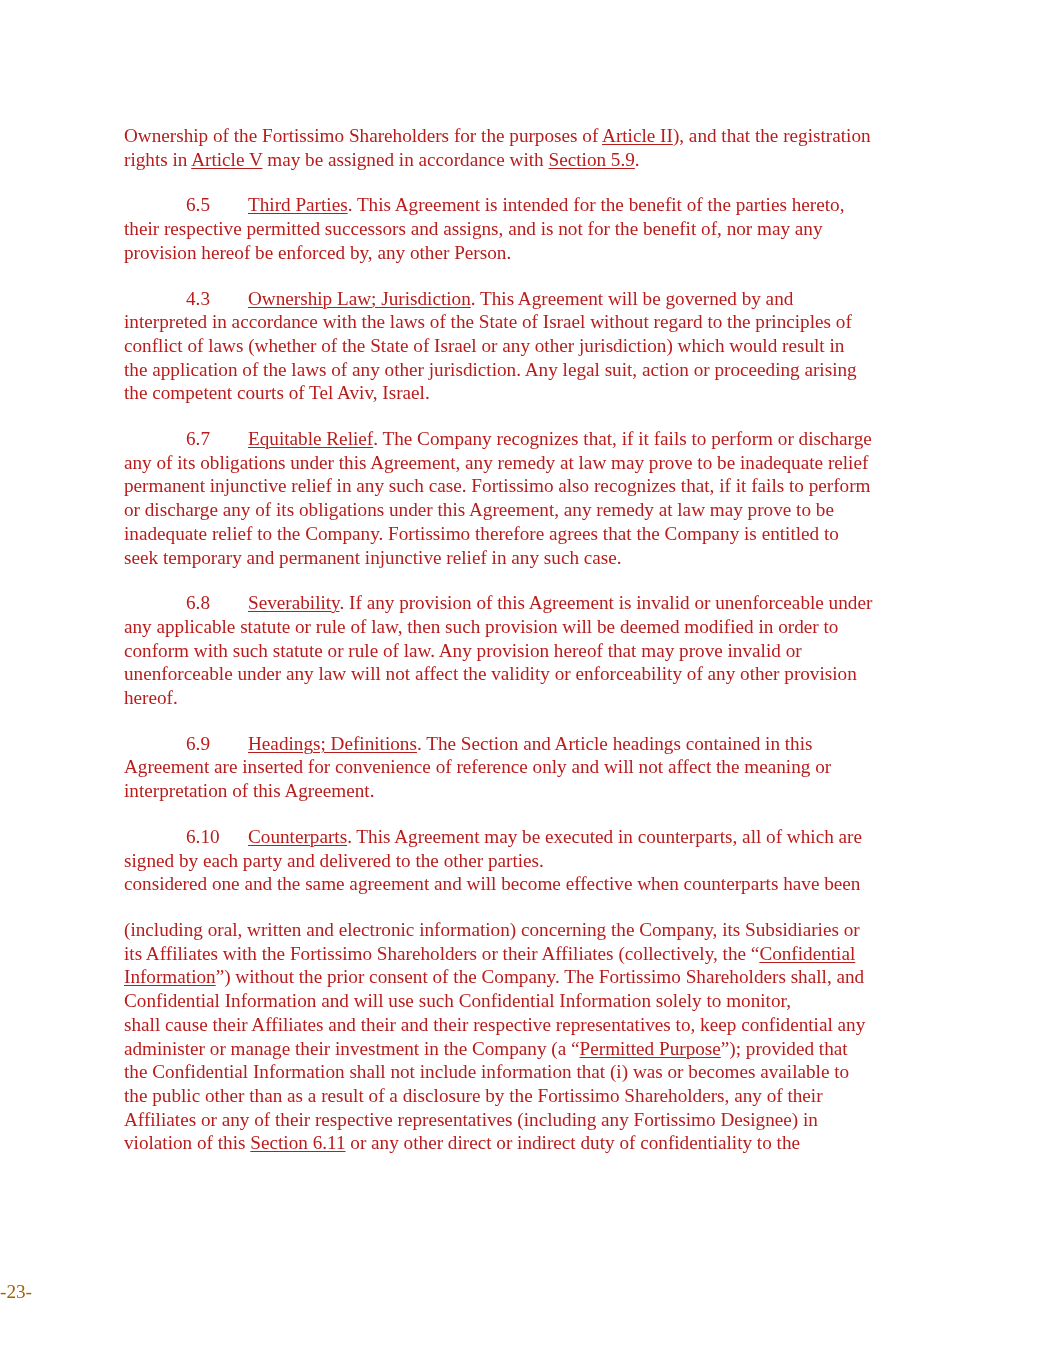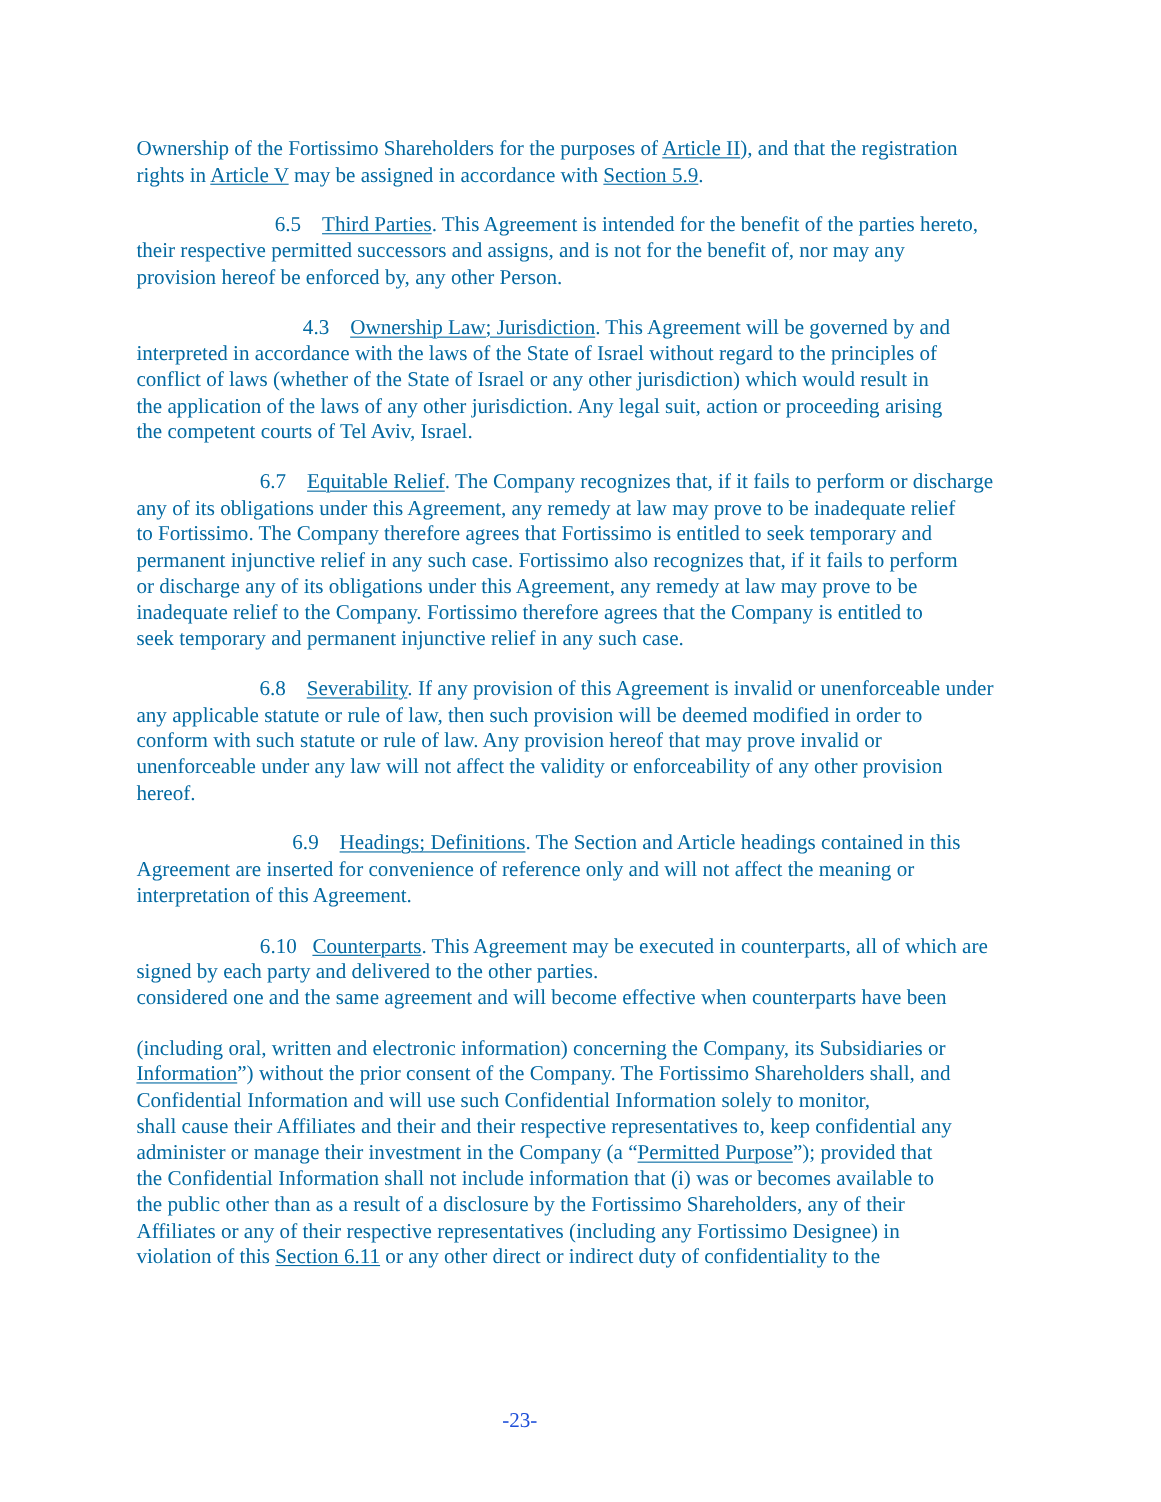--- a/index.html
+++ b/index.html
@@ -1,29 +1,29 @@
 <!DOCTYPE html>
 <html><head>
 <meta charset="utf-8">
 <style>
   html, body { margin: 0; padding: 0; background: #ffffff; }
   body { width: 1055px; height: 1365px; position: relative; overflow: hidden; }
   .page {
     position: absolute; left: 124px; top: 124px; width: 810px;
     font-family: "Liberation Serif", serif; font-size: 19.2px; line-height: 23.7px;
-    color: #0369a1;
+    color: #b91c1c;
   }
   .para { margin: 0 0 22px 0; }
   .line { display: block; white-space: nowrap; }
   .num { display: inline-block; width: 62px; }
-  .indent { padding-left: 62px; text-align: center; }
+  .indent { padding-left: 62px; }
   u { text-decoration: underline; text-underline-offset: 2px; text-decoration-thickness: 1px; }
   .page-number {
-    position: absolute; left: 0; width: 945px; top: 1281px; text-align: center;
-    font-family: "Liberation Serif", serif; font-size: 19.2px; color: #1d4ed8;
+    position: absolute; left: 0; width: 945px; top: 1281px; 
+    font-family: "Liberation Serif", serif; font-size: 19.2px; color: #a16207;
   }
 </style>
 </head>
 <body>
 
 <div class="page">
 
   <p class="para">
     <span class="line"><span>Ownership of the Fortissimo Shareholders for the purposes of </span><u>Article II</u><span>), and that the registration</span></span>
     <span class="line"><span>rights in </span><u>Article V</u><span> may be assigned in accordance with </span><u>Section 5.9</u><span>.</span></span>
@@ -39,21 +39,20 @@
     <span class="line indent"><span class="num">4.3</span><u>Ownership Law; Jurisdiction</u><span>.  This Agreement will be governed by and</span></span>
     <span class="line">interpreted in accordance with the laws of the State of Israel without regard to the principles of</span>
     <span class="line">conflict of laws (whether of the State of Israel or any other jurisdiction) which would result in</span>
     <span class="line">the application of the laws of any other jurisdiction. Any legal suit, action or proceeding arising</span>
     <span class="line">the competent courts of Tel Aviv, Israel.</span>
   </p>
 
   <p class="para">
     <span class="line indent"><span class="num">6.7</span><u>Equitable Relief</u><span>.  The Company recognizes that, if it fails to perform or discharge</span></span>
     <span class="line">any of its obligations under this Agreement, any remedy at law may prove to be inadequate relief</span>
-    <span class="line">to Fortissimo. The Company therefore agrees that Fortissimo is entitled to seek temporary and</span>
     <span class="line">permanent injunctive relief in any such case. Fortissimo also recognizes that, if it fails to perform</span>
     <span class="line">or discharge any of its obligations under this Agreement, any remedy at law may prove to be</span>
     <span class="line">inadequate relief to the Company. Fortissimo therefore agrees that the Company is entitled to</span>
     <span class="line">seek temporary and permanent injunctive relief in any such case.</span>
   </p>
 
   <p class="para">
     <span class="line indent"><span class="num">6.8</span><u>Severability</u><span>.  If any provision of this Agreement is invalid or unenforceable under</span></span>
     <span class="line">any applicable statute or rule of law, then such provision will be deemed modified in order to</span>
     <span class="line">conform with such statute or rule of law. Any provision hereof that may prove invalid or</span>
@@ -68,20 +67,21 @@
   </p>
 
   <p class="para">
     <span class="line indent"><span class="num">6.10</span><u>Counterparts</u><span>.  This Agreement may be executed in counterparts, all of which are</span></span>
     <span class="line">signed by each party and delivered to the other parties.</span>
     <span class="line">considered one and the same agreement and will become effective when counterparts have been</span>
   </p>
 
   <p class="para">
     <span class="line">(including oral, written and electronic information) concerning the Company, its Subsidiaries or</span>
+    <span class="line"><span>its Affiliates with the Fortissimo Shareholders or their Affiliates (collectively, the “</span><u>Confidential</u></span>
     <span class="line"><u>Information</u><span>”) without the prior consent of the Company. The Fortissimo Shareholders shall, and</span></span>
     <span class="line">Confidential Information and will use such Confidential Information solely to monitor,</span>
     <span class="line">shall cause their Affiliates and their and their respective representatives to, keep confidential any</span>
     <span class="line"><span>administer or manage their investment in the Company (a “</span><u>Permitted Purpose</u><span>”); provided that</span></span>
     <span class="line">the Confidential Information shall not include information that (i) was or becomes available to</span>
     <span class="line">the public other than as a result of a disclosure by the Fortissimo Shareholders, any of their</span>
     <span class="line">Affiliates or any of their respective representatives (including any Fortissimo Designee) in</span>
     <span class="line"><span>violation of this </span><u>Section 6.11</u><span> or any other direct or indirect duty of confidentiality to the</span></span>
   </p>
 </div>

